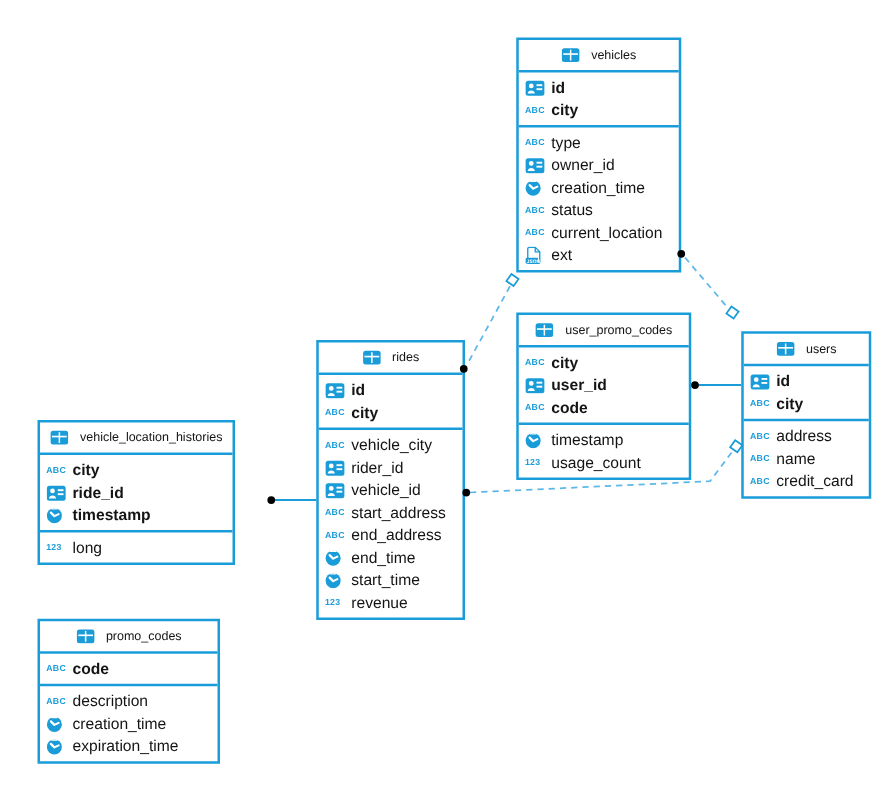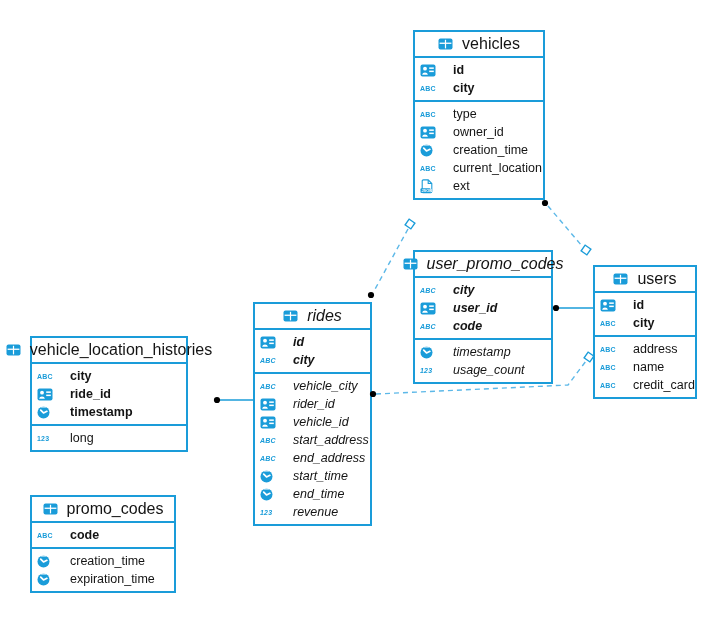--- a/index.html
+++ b/index.html
@@ -9,24 +9,24 @@
     --blue:#1a9cd9;
   }
   .table-box{
     position:absolute;background:#ffffff;border:2px solid var(--blue);
     box-sizing:border-box;
   }
   .table-header{
     display:flex;align-items:center;justify-content:center;gap:5px;
     height:24px;border-bottom:2px solid var(--blue);
   }
-  .table-title{font-size:16px;color:#141414;font-weight:500;white-space:nowrap;}
+  .table-title{font-size:10px;color:#141414;font-weight:500;white-space:nowrap;}
   .section{padding:3px 0;}
   .section.fields{border-top:2px solid var(--blue);}
-  .row{display:flex;align-items:center;gap:14px;height:18px;padding:0 5px;}
+  .row{display:flex;align-items:center;gap:2px;height:18px;padding:0 5px;}
   .fname{font-size:12.5px;color:#141414;white-space:nowrap;}
   .row.key .fname{font-weight:700;}
   .icon-cell{width:19px;min-width:19px;display:flex;align-items:center;justify-content:flex-start;}
   .glyph{font-weight:700;font-size:7px;color:var(--blue);letter-spacing:.2px;
          font-family:"Liberation Sans",sans-serif;line-height:1;}
   svg.overlay{position:absolute;left:0;top:0;pointer-events:none;}
   svg.overlay [data-interactable="true"]{pointer-events:stroke;}
 </style>
 </head>
 <body>
@@ -89,36 +89,42 @@
               <path d="M6.5,6.9 L3.7,4.1 M6.5,6.9 L9.9,5.3" stroke="#fff" stroke-width="1.7" stroke-linecap="round" fill="none"></path>
               <path d="M4.4,1 L8.6,1" stroke="#fff" stroke-width="1" stroke-linecap="round"></path>
             </svg>
           </span>
           <span class="fname" data-interactable="false">creation_time</span>
         </div>
         <div class="row" data-interactable="true">
           <span class="icon-cell" data-interactable="false">
             <span class="glyph" data-interactable="false">ABC</span>
           </span>
+          <span class="fname" data-interactable="false">status</span>
+        </div>
+        <div class="row" data-interactable="true">
+          <span class="icon-cell" data-interactable="false">
+            <span class="glyph" data-interactable="false">ABC</span>
+          </span>
           <span class="fname" data-interactable="false">current_location</span>
         </div>
         <div class="row" data-interactable="true">
           <span class="icon-cell" data-interactable="false">
             <svg width="14" height="15" viewBox="0 0 14 15">
               <path d="M3.4,0.9 h4.8 l3.6,3.6 v8 a1.2,1.2 0 0 1 -1.2,1.2 h-7.2 a1.2,1.2 0 0 1 -1.2,-1.2 v-10.4 a1.2,1.2 0 0 1 1.2,-1.2 z" fill="#fff" stroke="#1a9cd9" stroke-width="1.1"></path>
               <path d="M8.2,0.9 v3.6 h3.6" fill="none" stroke="#1a9cd9" stroke-width="1.1"></path>
               <rect x="0.5" y="9.2" width="10" height="4.8" rx="1" fill="#1a9cd9"></rect>
               <text x="1.4" y="13" font-size="3.9" font-weight="bold" fill="#fff" font-family="Liberation Sans, sans-serif">JSON</text>
             </svg>
           </span>
           <span class="fname" data-interactable="false">ext</span>
         </div>
       </div>
     </div>
-    <div class="table-box" data-interactable="true" style="left: 413px; top: 250px; width: 140px; font-style: italic;">
+    <div class="table-box" data-interactable="true" style="left: 413px; top: 250px; width: 140px;">
       <div class="table-header" data-interactable="true">
         <span class="icon-cell" data-interactable="false">
           <svg width="15" height="12" viewBox="0 0 15 12">
             <rect x="0.5" y="0.5" width="14" height="11" rx="2" fill="#1a9cd9"></rect>
             <rect x="1.6" y="4.6" width="11.8" height="1.3" fill="#fff"></rect>
             <rect x="6.9" y="1.8" width="1.2" height="8.6" fill="#fff"></rect>
           </svg>
         </span>
         <span class="table-title" data-interactable="false">user_promo_codes</span>
       </div>
@@ -212,21 +218,21 @@
           <span class="fname" data-interactable="false">name</span>
         </div>
         <div class="row" data-interactable="true">
           <span class="icon-cell" data-interactable="false">
             <span class="glyph" data-interactable="false">ABC</span>
           </span>
           <span class="fname" data-interactable="false">credit_card</span>
         </div>
       </div>
     </div>
-    <div class="table-box" data-interactable="true" style="left: 253px; top: 302px; width: 119px; font-style: italic;">
+    <div class="table-box" data-interactable="true" style="left: 253px; top: 272px; width: 119px;">
       <div class="table-header" data-interactable="true">
         <span class="icon-cell" data-interactable="false">
           <svg width="15" height="12" viewBox="0 0 15 12">
             <rect x="0.5" y="0.5" width="14" height="11" rx="2" fill="#1a9cd9"></rect>
             <rect x="1.6" y="4.6" width="11.8" height="1.3" fill="#fff"></rect>
             <rect x="6.9" y="1.8" width="1.2" height="8.6" fill="#fff"></rect>
           </svg>
         </span>
         <span class="table-title" data-interactable="false">rides</span>
       </div>
@@ -294,34 +300,34 @@
           <span class="fname" data-interactable="false">end_address</span>
         </div>
         <div class="row" data-interactable="true">
           <span class="icon-cell" data-interactable="false">
             <svg width="13" height="13" viewBox="0 0 13 13">
               <circle cx="6.5" cy="6.5" r="6" fill="#1a9cd9"></circle>
               <path d="M6.5,6.9 L3.7,4.1 M6.5,6.9 L9.9,5.3" stroke="#fff" stroke-width="1.7" stroke-linecap="round" fill="none"></path>
               <path d="M4.4,1 L8.6,1" stroke="#fff" stroke-width="1" stroke-linecap="round"></path>
             </svg>
           </span>
+          <span class="fname" data-interactable="false">end_time</span>
+        </div>
+        <div class="row" data-interactable="true">
+          <span class="icon-cell" data-interactable="false">
+            <svg width="13" height="13" viewBox="0 0 13 13">
+              <circle cx="6.5" cy="6.5" r="6" fill="#1a9cd9"></circle>
+              <path d="M6.5,6.9 L3.7,4.1 M6.5,6.9 L9.9,5.3" stroke="#fff" stroke-width="1.7" stroke-linecap="round" fill="none"></path>
+              <path d="M4.4,1 L8.6,1" stroke="#fff" stroke-width="1" stroke-linecap="round"></path>
+            </svg>
+          </span>
           <span class="fname" data-interactable="false">start_time</span>
         </div>
         <div class="row" data-interactable="true">
           <span class="icon-cell" data-interactable="false">
-            <svg width="13" height="13" viewBox="0 0 13 13">
-              <circle cx="6.5" cy="6.5" r="6" fill="#1a9cd9"></circle>
-              <path d="M6.5,6.9 L3.7,4.1 M6.5,6.9 L9.9,5.3" stroke="#fff" stroke-width="1.7" stroke-linecap="round" fill="none"></path>
-              <path d="M4.4,1 L8.6,1" stroke="#fff" stroke-width="1" stroke-linecap="round"></path>
-            </svg>
-          </span>
-          <span class="fname" data-interactable="false">end_time</span>
-        </div>
-        <div class="row" data-interactable="true">
-          <span class="icon-cell" data-interactable="false">
             <span class="glyph" data-interactable="false">123</span>
           </span>
           <span class="fname" data-interactable="false">revenue</span>
         </div>
       </div>
     </div>
     <div class="table-box" data-interactable="true" style="left: 30px; top: 336px; width: 158px;">
       <div class="table-header" data-interactable="true">
         <span class="icon-cell" data-interactable="false">
           <svg width="15" height="12" viewBox="0 0 15 12">
@@ -384,20 +390,26 @@
       </div>
       <div class="section keys" data-interactable="false">
         <div class="row key" data-interactable="true">
           <span class="icon-cell" data-interactable="false">
             <span class="glyph" data-interactable="false">ABC</span>
           </span>
           <span class="fname" data-interactable="false">code</span>
         </div>
       </div>
       <div class="section fields" data-interactable="false">
+        <div class="row" data-interactable="true">
+          <span class="icon-cell" data-interactable="false">
+            <span class="glyph" data-interactable="false">ABC</span>
+          </span>
+          <span class="fname" data-interactable="false">description</span>
+        </div>
         <div class="row" data-interactable="true">
           <span class="icon-cell" data-interactable="false">
             <svg width="13" height="13" viewBox="0 0 13 13">
               <circle cx="6.5" cy="6.5" r="6" fill="#1a9cd9"></circle>
               <path d="M6.5,6.9 L3.7,4.1 M6.5,6.9 L9.9,5.3" stroke="#fff" stroke-width="1.7" stroke-linecap="round" fill="none"></path>
               <path d="M4.4,1 L8.6,1" stroke="#fff" stroke-width="1" stroke-linecap="round"></path>
             </svg>
           </span>
           <span class="fname" data-interactable="false">creation_time</span>
         </div>

